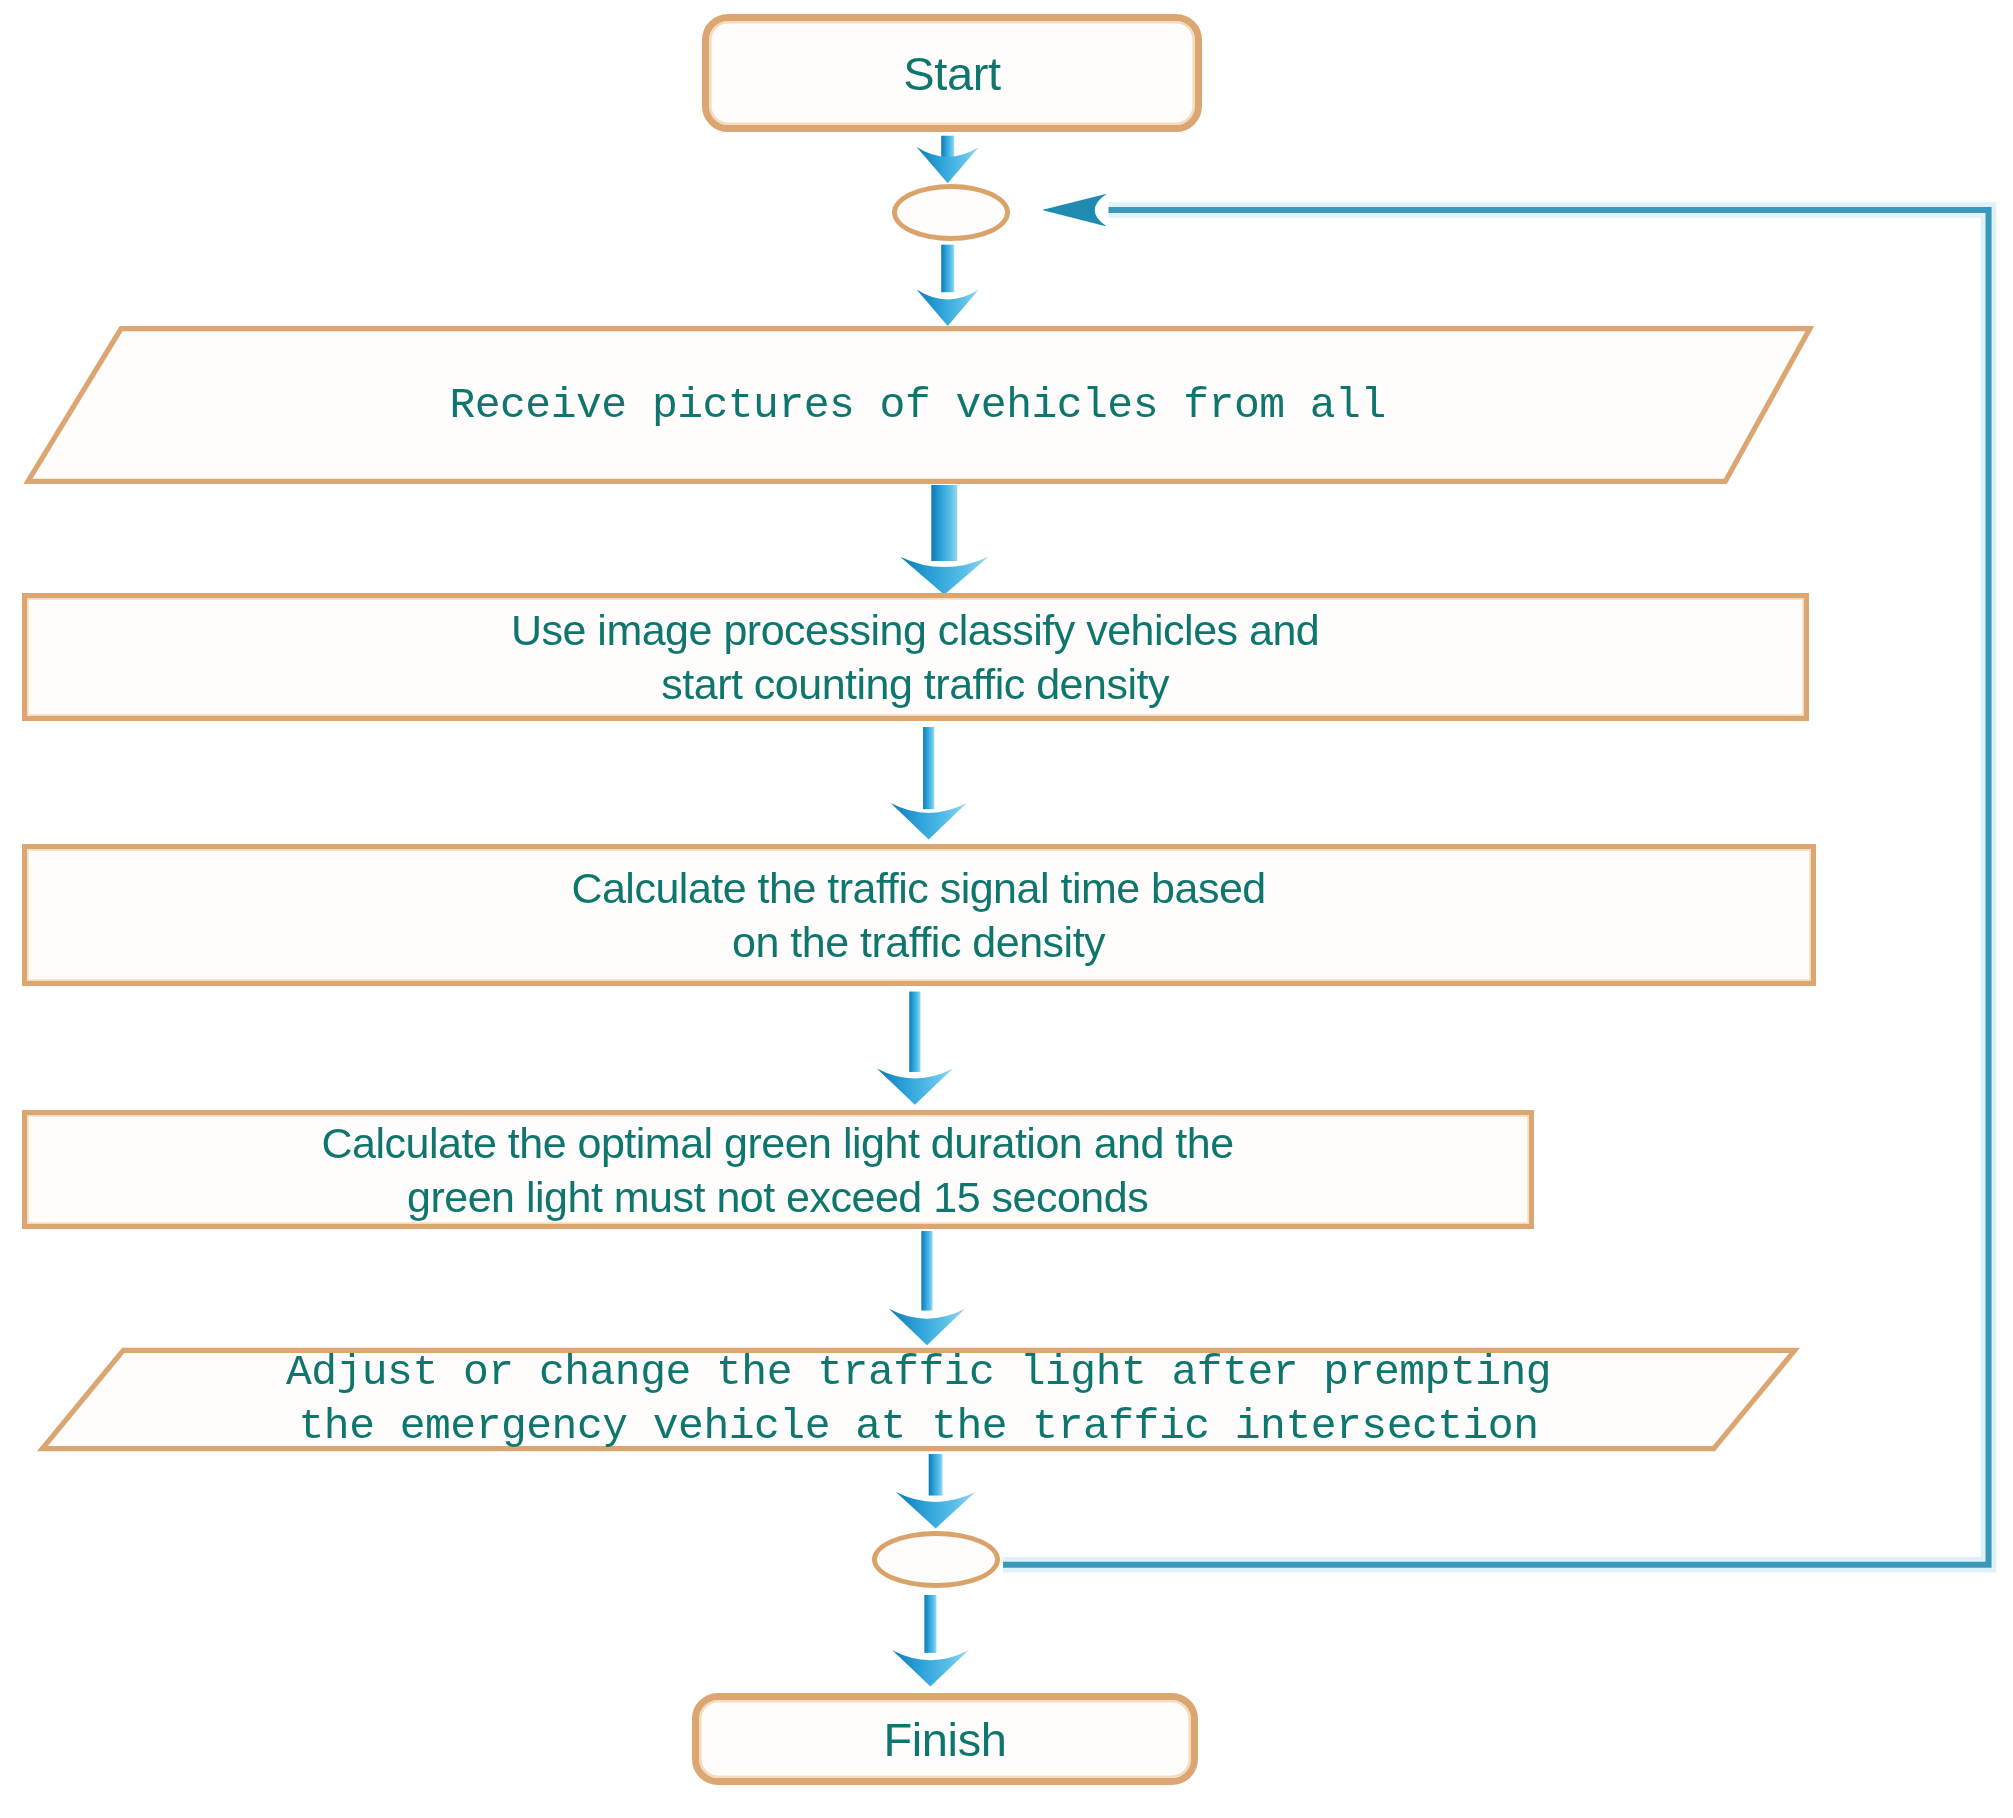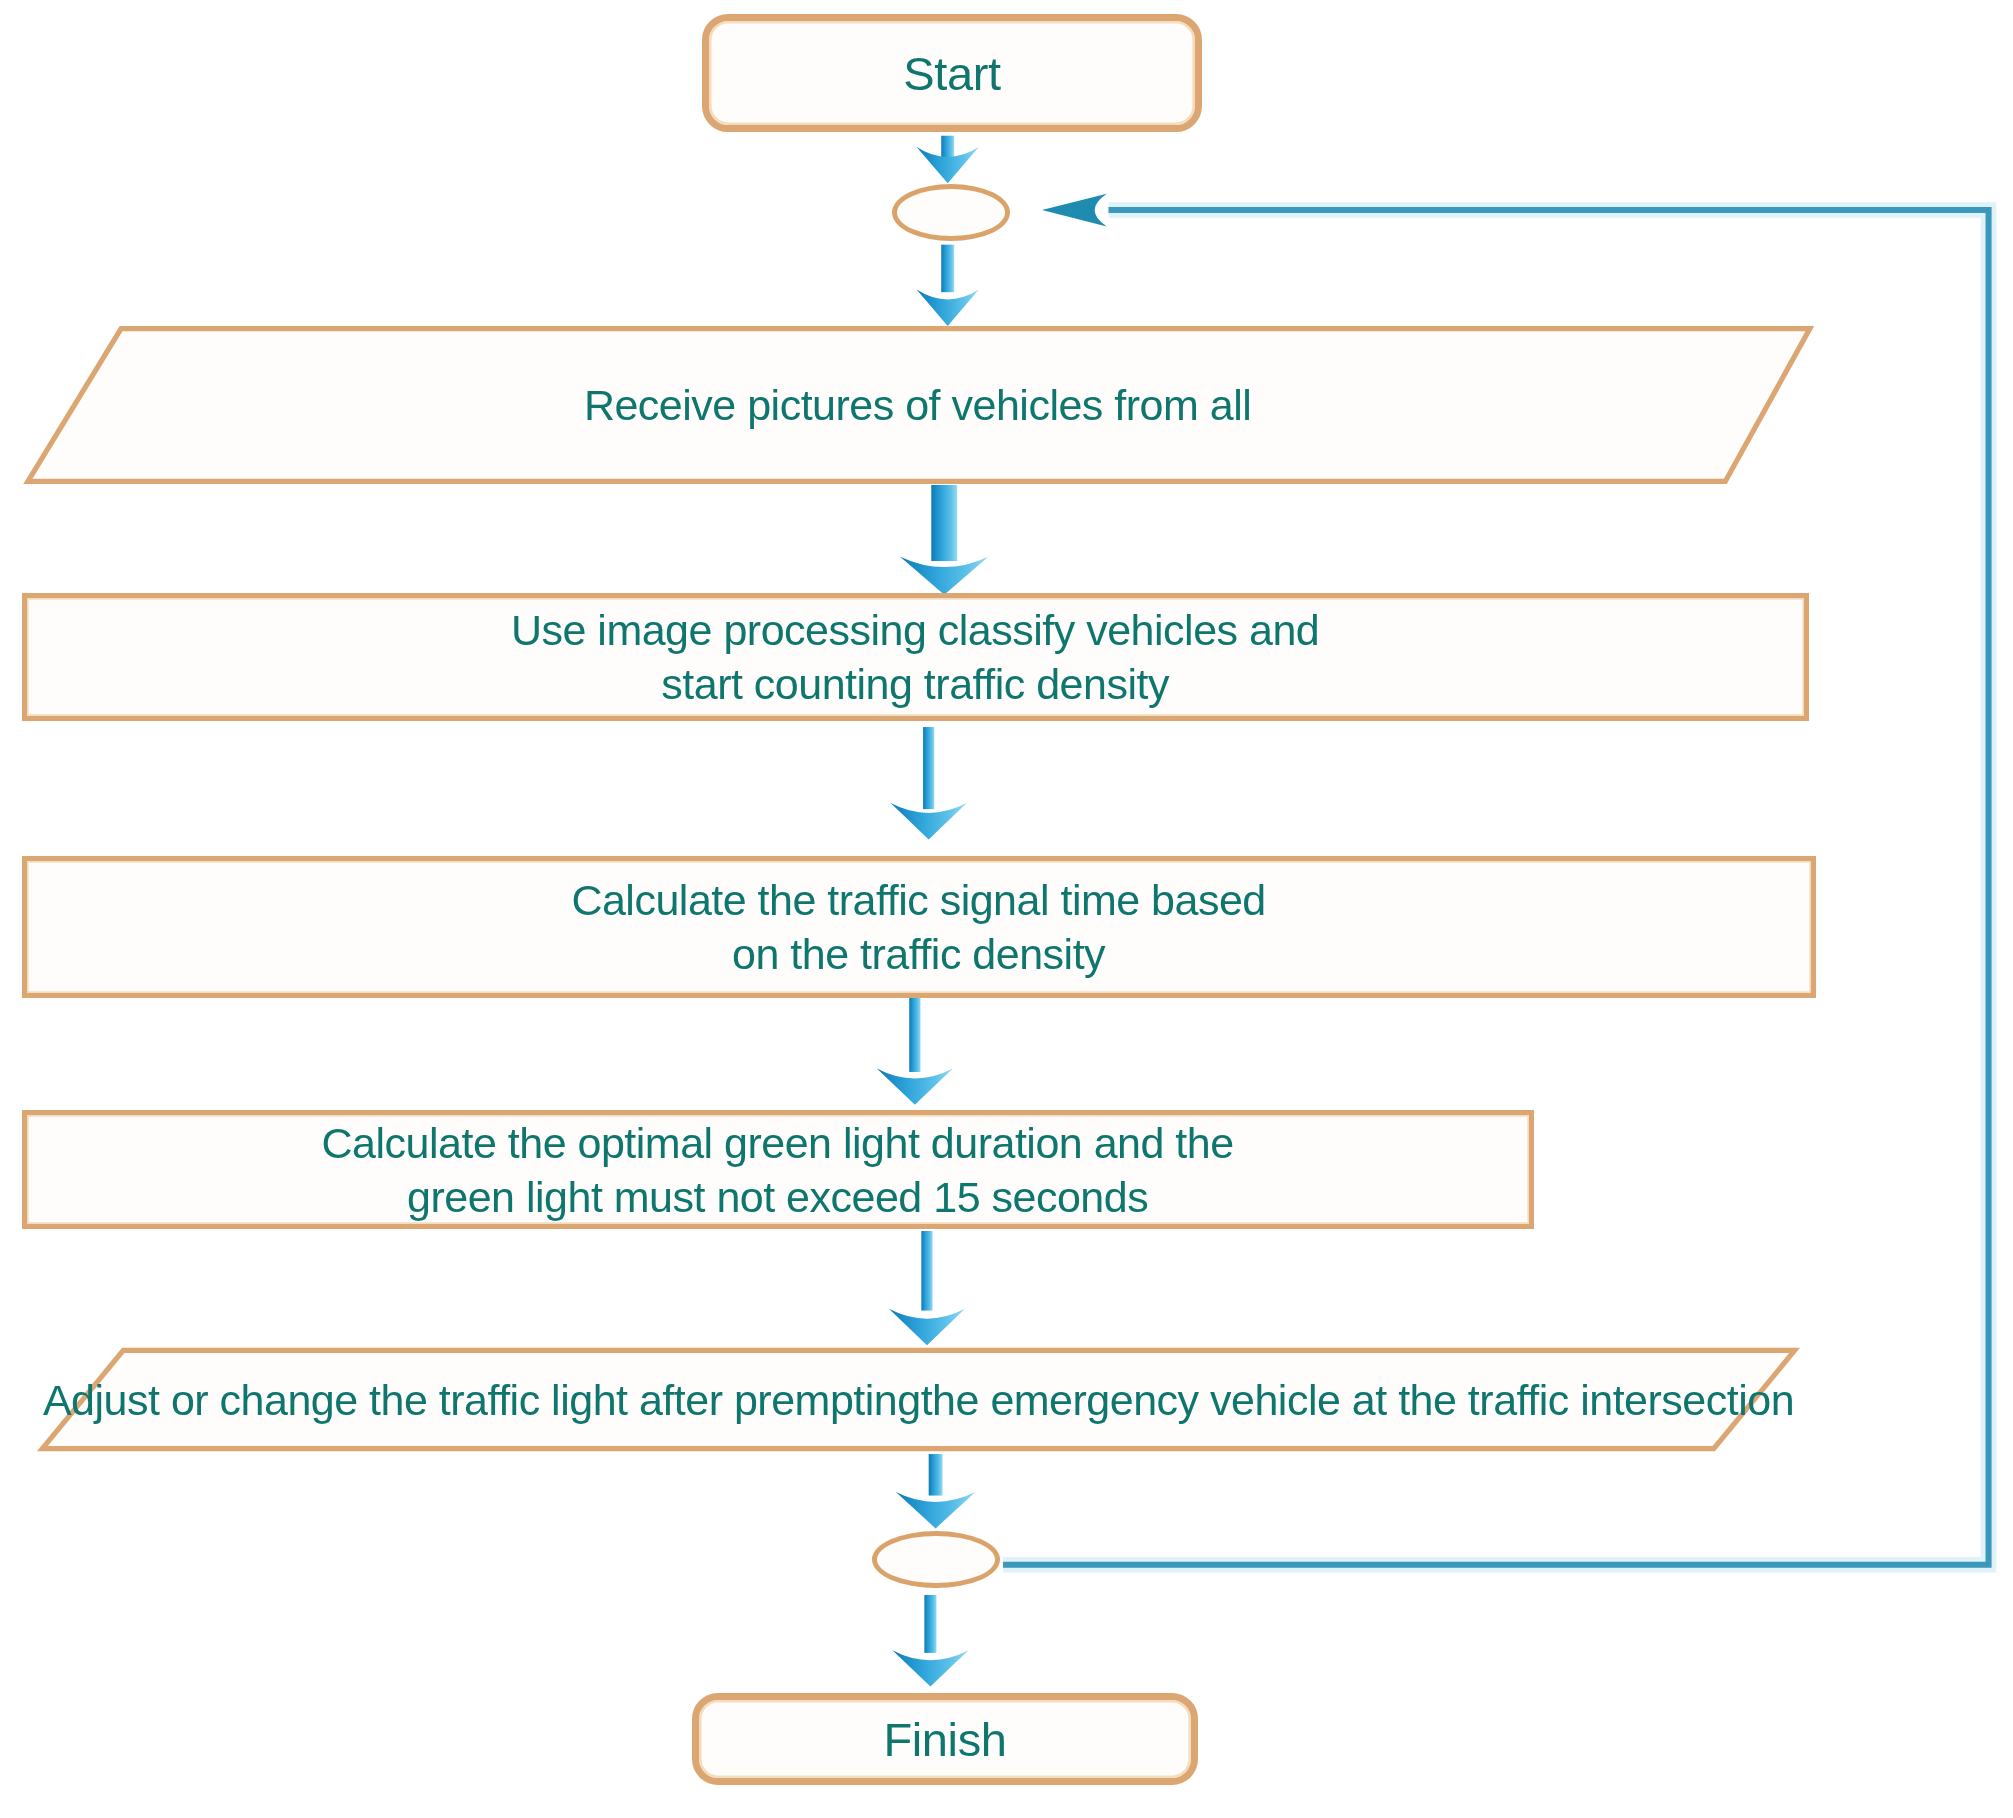--- a/index.html
+++ b/index.html
@@ -32,22 +32,22 @@
     display:flex;flex-direction:column;align-items:center;justify-content:center;
     text-align:center;
   }
   .proc .line, .para .line{
     font-size:43px;line-height:54px;letter-spacing:-0.5px;white-space:nowrap;
   }
   .para{position:absolute;z-index:2;}
   .para svg{position:absolute;left:0;top:0;display:block;}
   .para .txt{
     position:absolute;left:0;top:0;right:0;bottom:0;
-    display:flex;flex-direction:row;align-items:center;justify-content:center;
-    text-align:center;z-index:3;
+    display:flex;flex-direction:column;align-items:center;justify-content:center;
+    text-align:center;z-index:3;font-family:Liberation Mono, monospace;
   }
   .para1 .line{line-height:63px;}
   .para2 .line{line-height:54px;}
 </style>
 </head>
 <body>
 
 <div class="canvas">
 
   <svg class="edges" width="2013" height="1818" viewBox="0 0 2328 2103">
@@ -120,21 +120,21 @@
     <div class="txt">
       <div class="line">Receive pictures of vehicles from all</div>
     </div>
   </div>
 
   <div class="node proc" style="left:21.6px;top:593px;width:1787px;height:128px;">
     <div class="line">Use image processing classify vehicles and</div>
     <div class="line">start counting traffic density</div>
   </div>
 
-  <div class="node proc" style="left:21.6px;top:844px;width:1794px;height:142px;margin-top:12px;">
+  <div class="node proc" style="left:21.6px;top:844px;width:1794px;height:142px;">
     <div class="line">Calculate the traffic signal time based</div>
     <div class="line">on the traffic density</div>
   </div>
 
   <div class="node proc" style="left:21.6px;top:1110px;width:1512px;height:119px;">
     <div class="line">Calculate the optimal green light duration and the</div>
     <div class="line">green light must not exceed 15 seconds</div>
   </div>
 
   <div class="para para2" style="left:33px;top:1347px;width:1771px;height:105px;">

